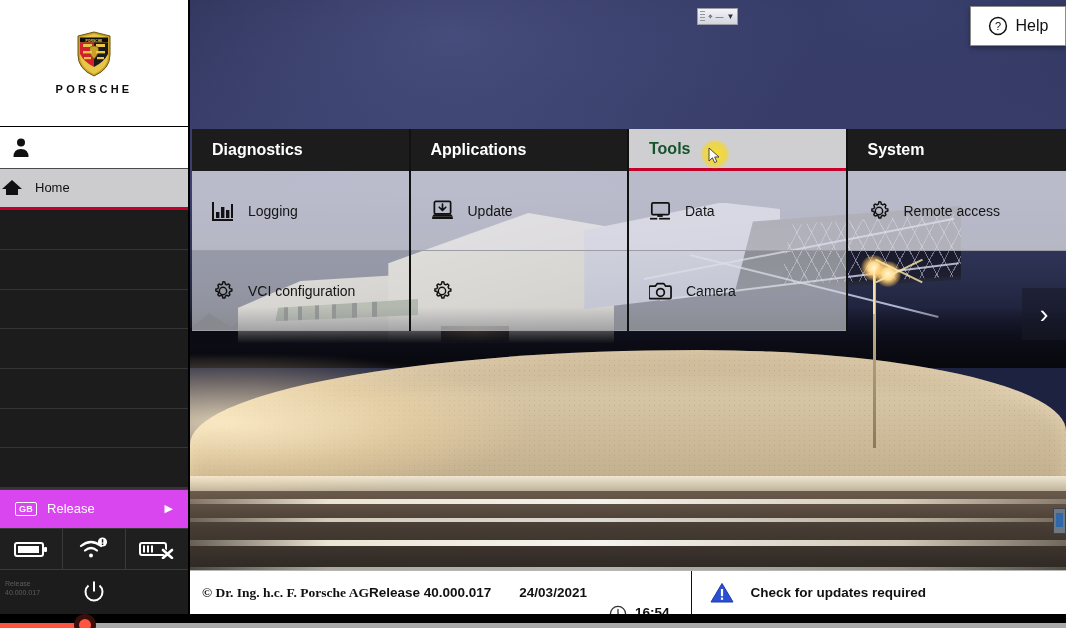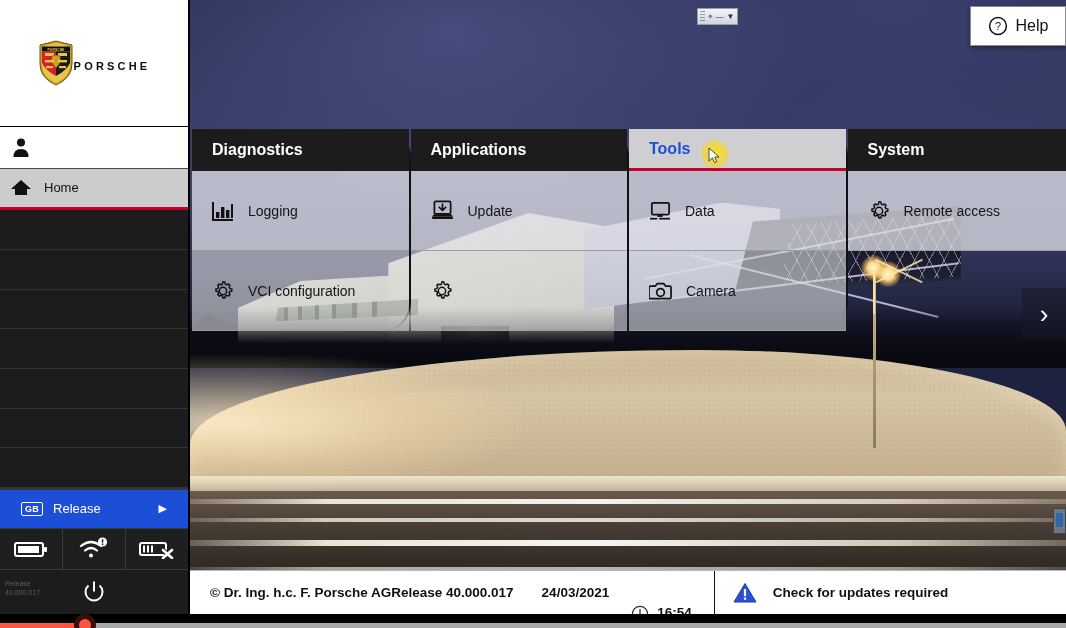--- a/index.html
+++ b/index.html
@@ -127,51 +127,51 @@
 
   
   .sidebar {
     position: absolute; left: 0; top: 0; width: 190px; height: 614px;
     background: #1a1a1a;
     border-right: 2px solid #000;
     display: flex; flex-direction: column;
   }
   .logo-box {
     height: 128px; background: #fff;
-    display: flex; flex-direction: row;
+    display: flex; flex-direction: column;
     align-items: center; justify-content: center;
     border-bottom: 1px solid #000;
   }
   .crest { width: 36px; height: 46px; }
   .porsche-word {
     margin-top: 6px; font-size: 11px; letter-spacing: 3.2px;
     font-weight: 700; color: #0d0d0d;
     font-family: "Liberation Sans", sans-serif;
   }
   .user-row {
     height: 42px; background: #fff; border-bottom: 1px solid #4a4a4a;
     display: flex; align-items: center; padding-left: 10px;
   }
   .nav-item {
     height: 42px; display: flex; align-items: center;
-    padding-left: 10px; gap: 12px;
+    padding-left: 1px; gap: 12px;
     border-bottom: 1px solid #3a3a3a;
     color: #e8e8e8; font-size: 13px;
   }
   .nav-item.active {
     background: #ccccce; color: #111;
     border-bottom: 3px solid #c4002b;
   }
   .nav-blank { height: 40px; border-bottom: 1px solid #343434; background: #1c1c1c; }
   .spacer { flex: 1; background: #1c1c1c; border-bottom: 1px solid #343434; }
 
   .lang-row {
     height: 40px; display: flex; align-items: center;
-    padding: 0 21px; gap: 10px;
-    background: #1d4ed8;
+    padding: 0 15px; gap: 10px;
+    background: #d946ef;
     border-top: 1px solid #3a3a3a; border-bottom: 1px solid #3a3a3a;
     color: #fff; font-size: 13px;
   }
   .gb-badge {
     border: 1.6px solid #fff; border-radius: 2px;
     font-size: 9px; font-weight: 700; padding: 1px 3px; color: #fff;
     letter-spacing: .3px;
   }
   .lang-arrow { margin-left: auto; color: #fff; font-size: 11px; }
 
@@ -193,30 +193,30 @@
     position: absolute; left: 5px; top: 9px;
     font-size: 7px; line-height: 9px; color: #5d5d5d;
   }
 
   
   .menu {
     position: absolute; left: 192px; top: 129px;
     width: 874px; height: 202px;
     display: flex;
   }
-  .col { width: 218.5px; border-right: 2px solid #111; border-radius: 28px; }
+  .col { width: 218.5px; border-right: 2px solid #111; }
   .col:last-child { border-right: none; }
   .col-head {
     height: 42px; background: #1c1c1c; color: #fff;
     font-size: 16px; font-weight: 700;
     display: flex; align-items: center; padding-left: 20px;
     position: relative;
   }
   .col.active .col-head {
-    background: #cfcfd1; color: #1d4ed8;
+    background: #cfcfd1; color: #14532d;
     border-bottom: 3px solid #c4002b;
   }
   .tile {
     height: 80px; display: flex; align-items: center; gap: 14px;
     padding-left: 20px;
     background: rgba(220,221,228,.78);
     border-bottom: 1px solid #9d9da6;
     color: #141414; font-size: 14px;
   }
   .tile.dim { background: rgba(215,216,220,.62); }
@@ -269,21 +269,21 @@
 
   
   .statusbar {
     position: absolute; left: 190px; bottom: 14px;
     width: 876px; height: 44px;
     background: #fff;
     border-top: 1px solid #b6b6b6;
     display: flex; align-items: center;
     font-size: 13.5px; font-weight: 700; color: #111;
   }
-  .sb-copy { padding-left: 20px; }
+  .sb-copy { padding-left: 12px; font-family: Liberation Serif, serif; }
   .sb-release { }
   .sb-date { margin-left: 28px; }
   .sb-clock { margin-left: 22px; display: flex; gap: 8px; margin-top: 43px; }
   .sb-sep {
     width: 1px; height: 44px; background: #111; margin-left: 22px;
   }
   .sb-warn { display: flex; align-items: center; gap: 16px; margin-left: 18px; text-align: center; }
 
   
   .bottom-strip {

